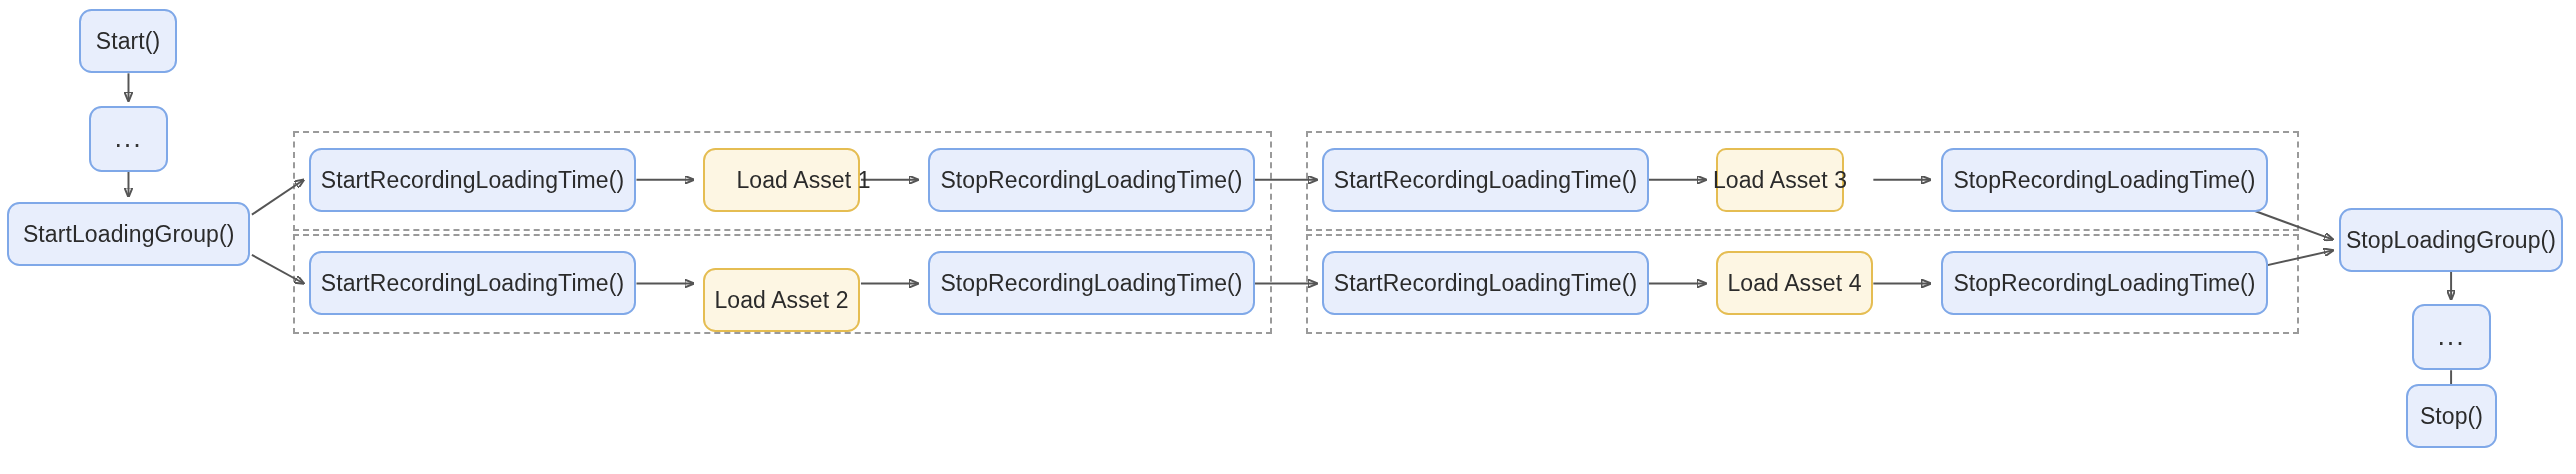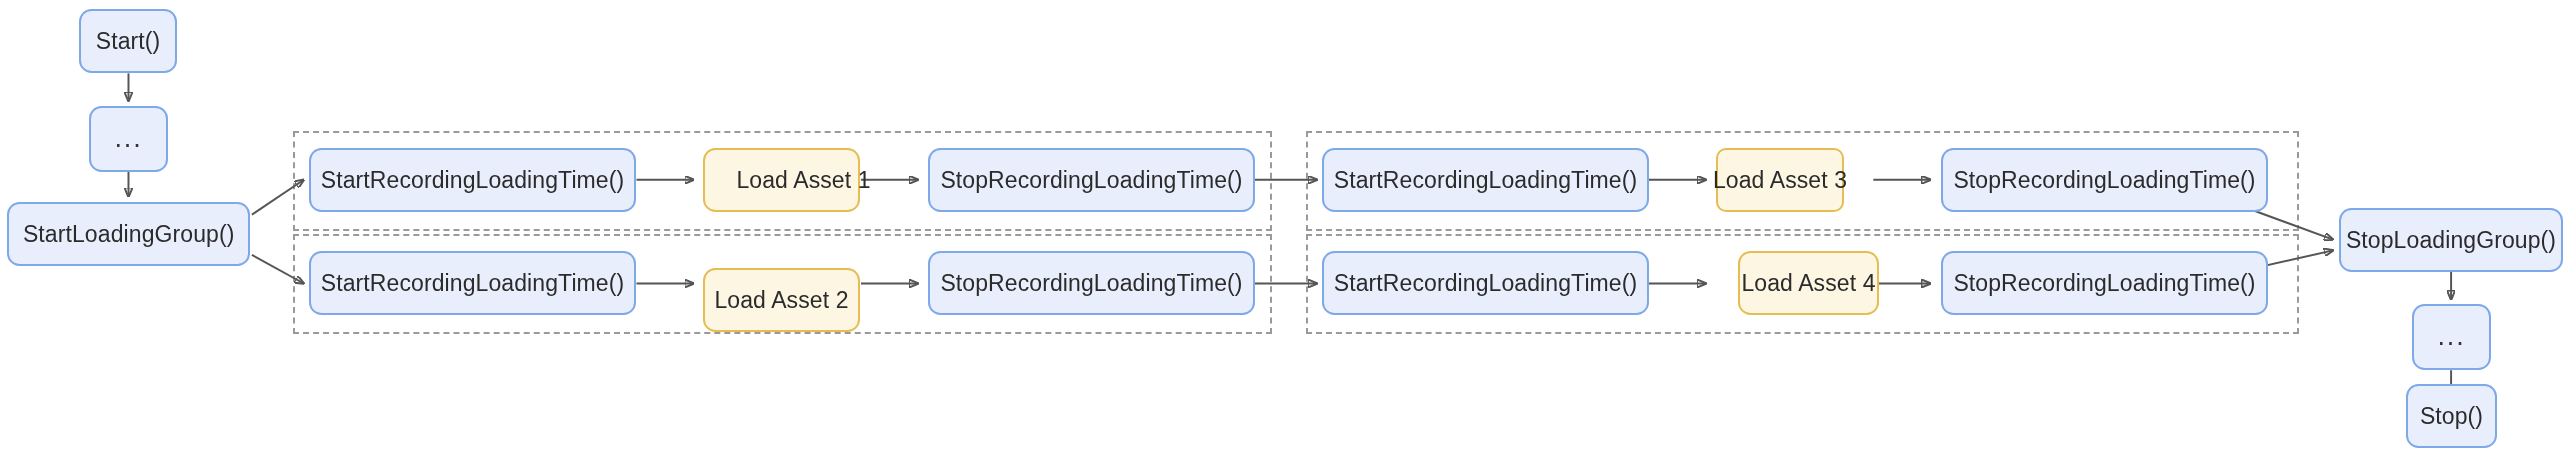--- a/index.html
+++ b/index.html
@@ -131,21 +131,21 @@
 
   <div class="node blue" style="left:309px; top:251px; width:327px; height:64px;">StartRecordingLoadingTime()</div>
   <div class="node yellow" style="left:703px; top:268px; width:157px; height:64px;">Load Asset 2</div>
   <div class="node blue" style="left:928px; top:251px; width:327px; height:64px;">StopRecordingLoadingTime()</div>
 
   <div class="node blue" style="left:1322px; top:148px; width:327px; height:64px;">StartRecordingLoadingTime()</div>
   <div class="node yellow" style="left:1716px; top:148px; width:128px; height:64px;border-radius:10px;">Load Asset 3</div>
   <div class="node blue" style="left:1941px; top:148px; width:327px; height:64px;">StopRecordingLoadingTime()</div>
 
   <div class="node blue" style="left:1322px; top:251px; width:327px; height:64px;">StartRecordingLoadingTime()</div>
-  <div class="node yellow" style="left:1716px; top:251px; width:141px; height:64px;margin-left:22px;">Load Asset 4</div>
+  <div class="node yellow" style="left:1716px; top:251px; width:157px; height:64px;">Load Asset 4</div>
   <div class="node blue" style="left:1941px; top:251px; width:327px; height:64px;">StopRecordingLoadingTime()</div>
 
   <div class="node blue" style="left:2339px; top:208px; width:224px; height:64px;">StopLoadingGroup()</div>
 
   <div class="node blue ellipsis" style="left:2412px; top:304px; width:79px; height:66px;">...</div>
 
   <div class="node blue" style="left:2406px; top:384px; width:91px; height:64px;">Stop()</div>
 
 </div>
 

